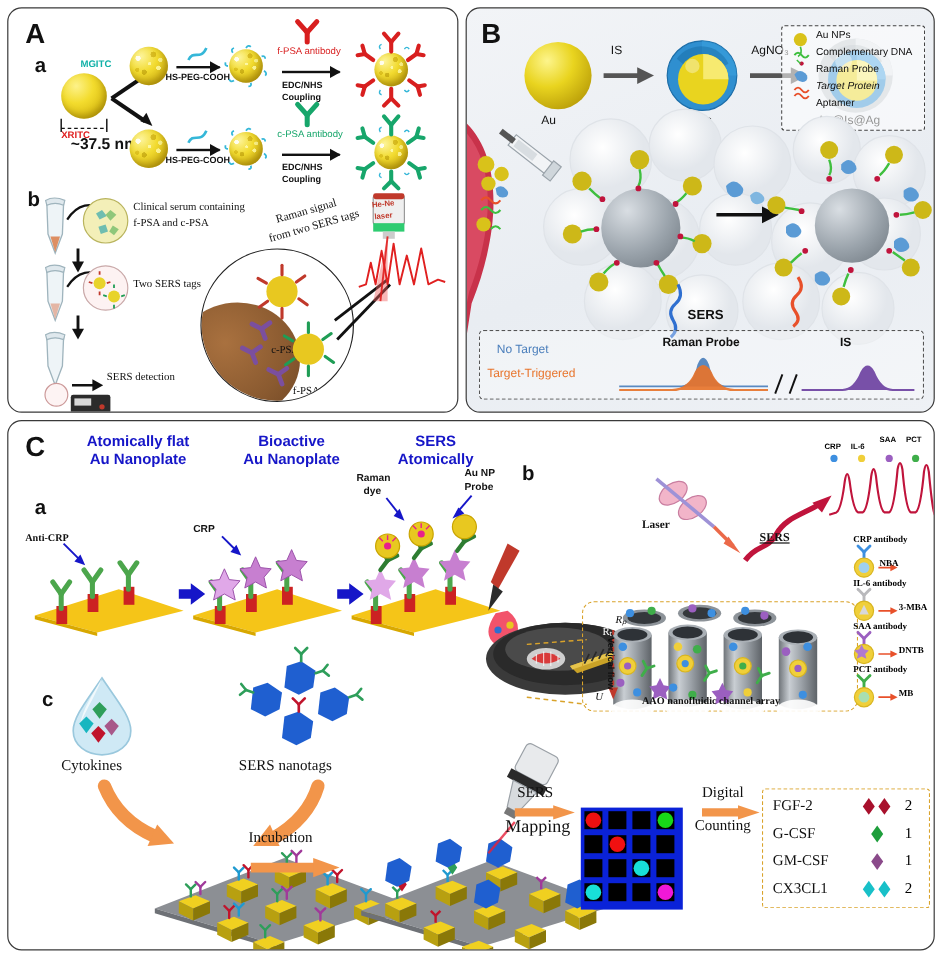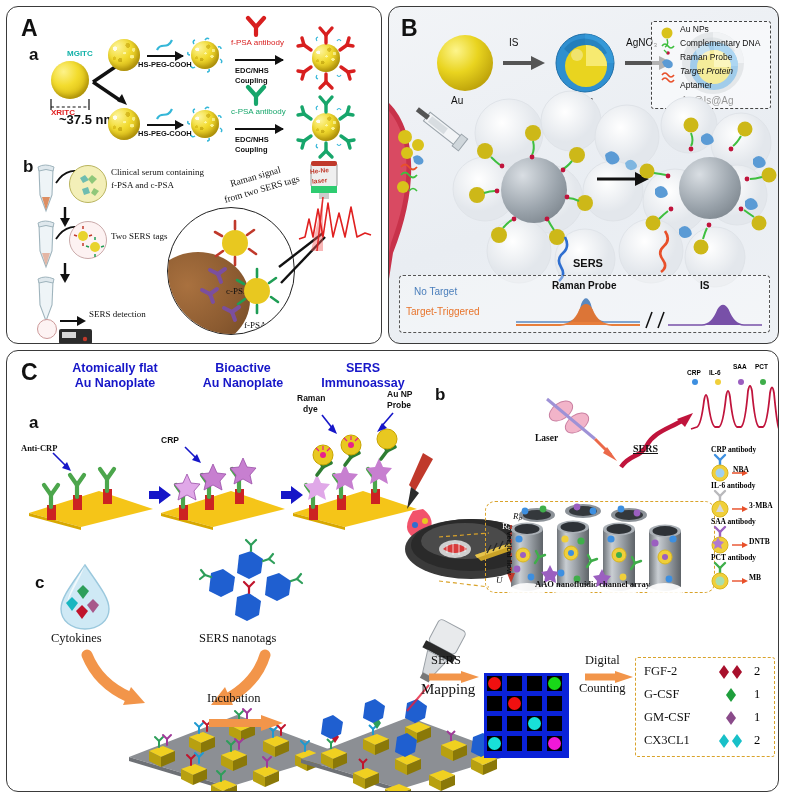--- a/index.html
+++ b/index.html
@@ -638,21 +638,21 @@
   <div class="chead" style="left:48px; top:10px; width:120px;">
     <span>Atomically flat</span><br>
     <span>Au Nanoplate</span>
   </div>
   <div class="chead" style="left:176px; top:10px; width:120px;">
     <span>Bioactive</span><br>
     <span>Au Nanoplate</span>
   </div>
   <div class="chead" style="left:296px; top:10px; width:120px;">
     <span>SERS</span><br>
-    <span>Immunoassay</span>
+    <span>Atomically</span>
   </div>
 
   <svg style="position:absolute;left:18px;top:100px;" width="132" height="78">
     <polygon points="4,62 74,40 128,58 56,76" fill="#f5c518"></polygon>
     <polygon points="4,62 74,40 128,58 56,76" fill="url(#none)"></polygon>
     <polygon points="4,62 56,76 56,79 4,65" fill="#d8a800"></polygon>
     <g>
       <rect x="48" y="44" width="9" height="15" fill="#cc2222"></rect>
       <g stroke="#4ca64c" stroke-width="4.2" fill="none" stroke-linecap="round">
         <path d="M52,46 L52,34"></path>

